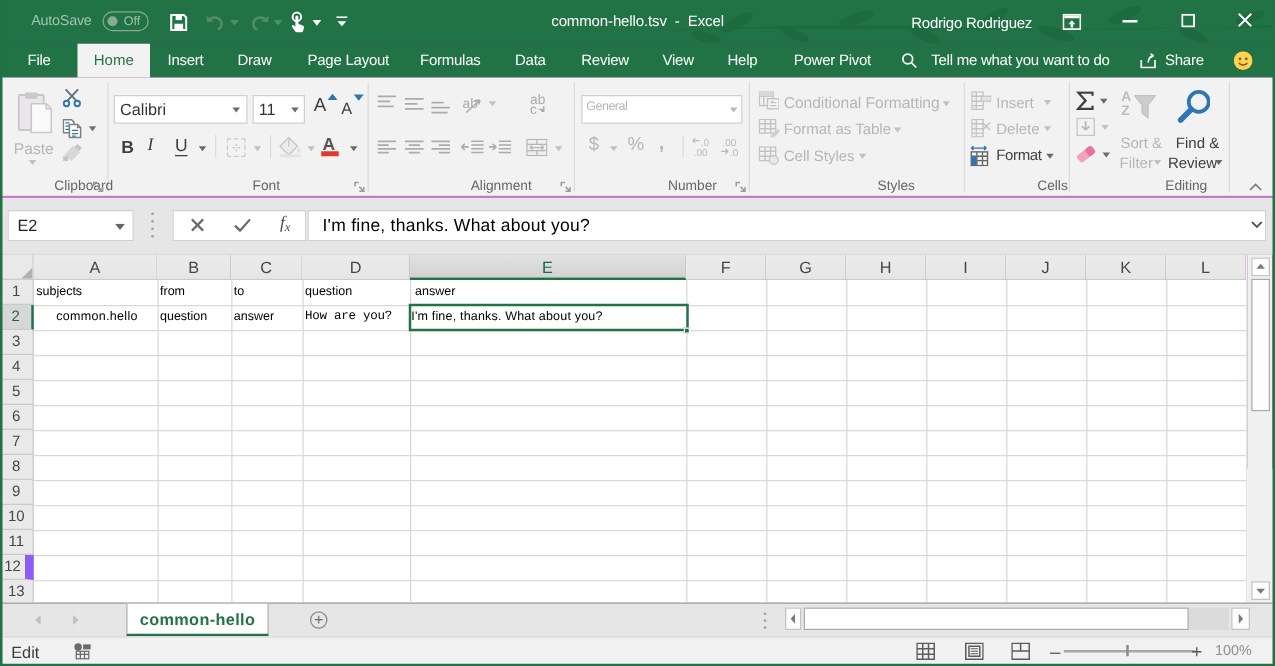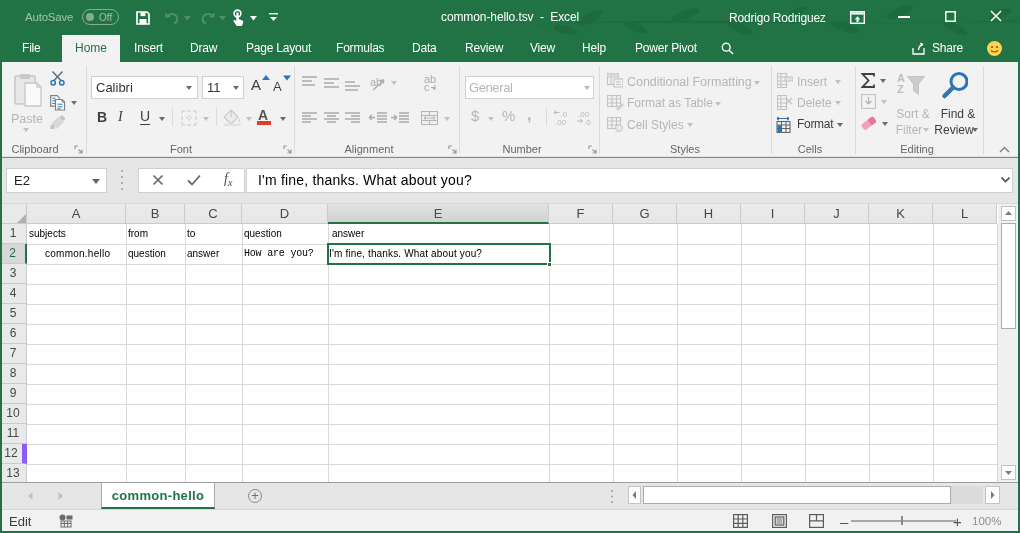--- a/index.html
+++ b/index.html
@@ -1,34 +1,34 @@
 <!DOCTYPE html>
 <html><head>
 <meta charset="utf-8">
 <style>
 * { margin:0; padding:0; box-sizing:border-box; }
 html,body { width:1020px; height:533px; overflow:hidden; }
 body { font-family:"Liberation Sans", sans-serif; font-size:12px; color:#444; }
-#app { position:absolute; left:0; top:0; width:1020px; height:375px; background:#d946ef; }
+#app { position:absolute; left:0; top:0; width:1020px; height:375px; background:#a21caf; }
 .abs { position:absolute; }
 svg { display:block; }
 
 
 #titlebar { left:0; top:0; width:1020px; height:35px; background:#217346; overflow:hidden; }
 #tabrow { left:0; top:35px; width:1020px; height:27px; background:#217346; }
 .mut { color:#9fc3ae; }
 
 
 .rtab { position:absolute; top:0; height:27px; line-height:27px; color:#fff; font-size:12px; letter-spacing:-0.2px; }
 #hometab { position:absolute; left:62px; top:0; width:58px; height:27px; background:#f3f2f2; color:#217346; line-height:27px; text-align:center; font-size:12px; }
 
 
 #ribbon { left:0; top:62px; width:1020px; height:95px; background:#f3f2f2; border-bottom:1px solid #e2e2e2; }
 .gsep { position:absolute; top:4px; height:88px; width:1px; background:#dcdcdc; }
-.glabel { position:absolute; top:81px; height:14px; font-size:11px; color:#666; text-align:center; }
+.glabel { position:absolute; top:81px; height:14px; font-size:11px; color:#666; text-align:center;margin-left:32px; }
 .dlaunch { position:absolute; top:82px; width:10px; height:10px; }
 .dis { color:#b6b6b6; }
 .combo { position:absolute; background:#fff; border:1px solid #d0cfcf; }
 
 
 #fbar { left:0; top:158px; width:1020px; height:46px; background:#e6e6e6; border-bottom:1px solid #d9d9d9; }
 .whitebox { position:absolute; background:#fff; border:1px solid #d0d0d0; }
 
 
 #sheet { left:0; top:204px; width:998px; height:278px; background:#fff; overflow:hidden; }
@@ -134,20 +134,21 @@
   <div class="rtab" style="left:336px;">Formulas</div>
   <div class="rtab" style="left:412px;">Data</div>
   <div class="rtab" style="left:465px;">Review</div>
   <div class="rtab" style="left:530px;">View</div>
   <div class="rtab" style="left:582px;">Help</div>
   <div class="rtab" style="left:635px;">Power Pivot</div>
   <svg class="abs" style="left:721px;top:7px" width="13" height="13" viewBox="0 0 13 13">
         <circle cx="5.2" cy="5.2" r="3.9" fill="none" stroke="#fff" stroke-width="1.4"></circle>
         <path d="M8.2 8.2 L12 12" stroke="#fff" stroke-width="1.4"></path>
       </svg>
+  <div class="rtab" style="left:745px;">Tell me what you want to do</div>
   <svg class="abs" style="left:912px;top:7px" width="16" height="13" viewBox="0 0 16 13">
     <path d="M1 6 v6 h11 v-6" fill="none" stroke="#fff" stroke-width="1.3"></path>
     <path d="M6.5 8 Q7 3 11 2.5 M11 2.5 l-2.6-1.4 M11 2.5 l-2.7 1.6" fill="none" stroke="#fff" stroke-width="1.3"></path>
   </svg>
   <div class="rtab" style="left:932px;">Share</div>
   <svg class="abs" style="left:987px;top:6px" width="15" height="15" viewBox="0 0 15 15">
     <circle cx="7.5" cy="7.5" r="7.5" fill="#ffd34d"></circle>
     <circle cx="5" cy="6" r="1.1" fill="#7a5b12"></circle>
         <circle cx="10" cy="6" r="1.1" fill="#7a5b12"></circle>
     <path d="M4 9.5 Q7.5 12.5 11 9.5" fill="none" stroke="#7a5b12" stroke-width="1.2"></path>
@@ -303,21 +304,21 @@
       <path d="M3 7 h11 M3 7 l2-1.6 M3 7 l2 1.6 M14 7 l-2-1.6 M14 7 l-2 1.6"></path>
     </g>
   </svg>
   <div class="abs" style="left:444px;top:55px;width:0;height:0;border-left:3.5px solid transparent;border-right:3.5px solid transparent;border-top:4px solid #c0c0c0;"></div>
   <div class="glabel" style="left:339px;width:60px;">Alignment</div>
   <svg class="dlaunch" style="left:448px;top:83px" width="10" height="10" viewBox="0 0 10 10">
         <path d="M1 4 V1 h3 M4.5 4.5 L8 8 M8 4.5 V8 H4.5" stroke="#9a9a9a" stroke-width="1.2" fill="none"></path>
       </svg>
 
   <div class="combo" style="left:465px;top:14px;width:129px;height:23px;"></div>
-  <div class="abs dis" style="left:469px;top:18px;font-size:13px;letter-spacing:-0.4px;">General</div>
+  <div class="abs dis" style="left:469px;top:18px;font-size:10px;letter-spacing:-0.4px;">General</div>
   <div class="abs" style="left:584px;top:24px;width:0;height:0;border-left:3.5px solid transparent;border-right:3.5px solid transparent;border-top:4px solid #b9b9b9;"></div>
   <div class="abs dis" style="left:471px;top:45px;font-size:15px;">$</div>
   <div class="abs" style="left:488px;top:55px;width:0;height:0;border-left:3.5px solid transparent;border-right:3.5px solid transparent;border-top:4px solid #c0c0c0;"></div>
   <div class="abs dis" style="left:502px;top:45px;font-size:15px;">%</div>
   <div class="abs dis" style="left:527px;top:44px;font-size:16px;font-weight:bold;">,</div>
   <div class="abs" style="left:546px;top:46px;width:1px;height:18px;background:#dcdcdc;"></div>
   <svg class="abs" style="left:553px;top:47px" width="17" height="16" viewBox="0 0 17 16">
     <text x="7.5" y="7.5" font-size="8" fill="#b9b9b9" font-family="Liberation Sans">.0</text>
     <text x="2" y="15.5" font-size="8" fill="#b9b9b9" font-family="Liberation Sans">.00</text>
     <path d="M6.5 3.5 h-5.5 M1 3.5 l2.2-1.8 M1 3.5 l2.2 1.8" stroke="#b9b9b9" stroke-width="1" fill="none"></path>
@@ -482,21 +483,21 @@
       <div class="rowhead" style="top:40px;background:#d7d7d7;color:#1e6841;border-right:2px solid #217346;">2</div>
       <div class="rowhead" style="top:60px;border-right:1px solid #cbcbcb;">3</div>
       <div class="rowhead" style="top:80px;border-right:1px solid #cbcbcb;">4</div>
       <div class="rowhead" style="top:100px;border-right:1px solid #cbcbcb;">5</div>
       <div class="rowhead" style="top:120px;border-right:1px solid #cbcbcb;">6</div>
       <div class="rowhead" style="top:140px;border-right:1px solid #cbcbcb;">7</div>
       <div class="rowhead" style="top:160px;border-right:1px solid #cbcbcb;">8</div>
       <div class="rowhead" style="top:180px;border-right:1px solid #cbcbcb;">9</div>
       <div class="rowhead" style="top:200px;border-right:1px solid #cbcbcb;">10</div>
       <div class="rowhead" style="top:220px;border-right:1px solid #cbcbcb;">11</div>
-      <div class="rowhead" style="top:240px;border-right:5px solid #8b5cf6;">12</div>
+      <div class="rowhead" style="top:240px;border-right:7px solid #8b5cf6;">12</div>
       <div class="rowhead" style="top:260px;border-right:1px solid #cbcbcb;">13</div>
       <div class="vline" style="left:126px;top:20px;height:258px;"></div>
       <div class="vline" style="left:185px;top:20px;height:258px;"></div>
       <div class="vline" style="left:242px;top:20px;height:258px;"></div>
       <div class="vline" style="left:328px;top:20px;height:258px;"></div>
       <div class="vline" style="left:549px;top:20px;height:258px;"></div>
       <div class="vline" style="left:613px;top:20px;height:258px;"></div>
       <div class="vline" style="left:677px;top:20px;height:258px;"></div>
       <div class="vline" style="left:741px;top:20px;height:258px;"></div>
       <div class="vline" style="left:805px;top:20px;height:258px;"></div>

